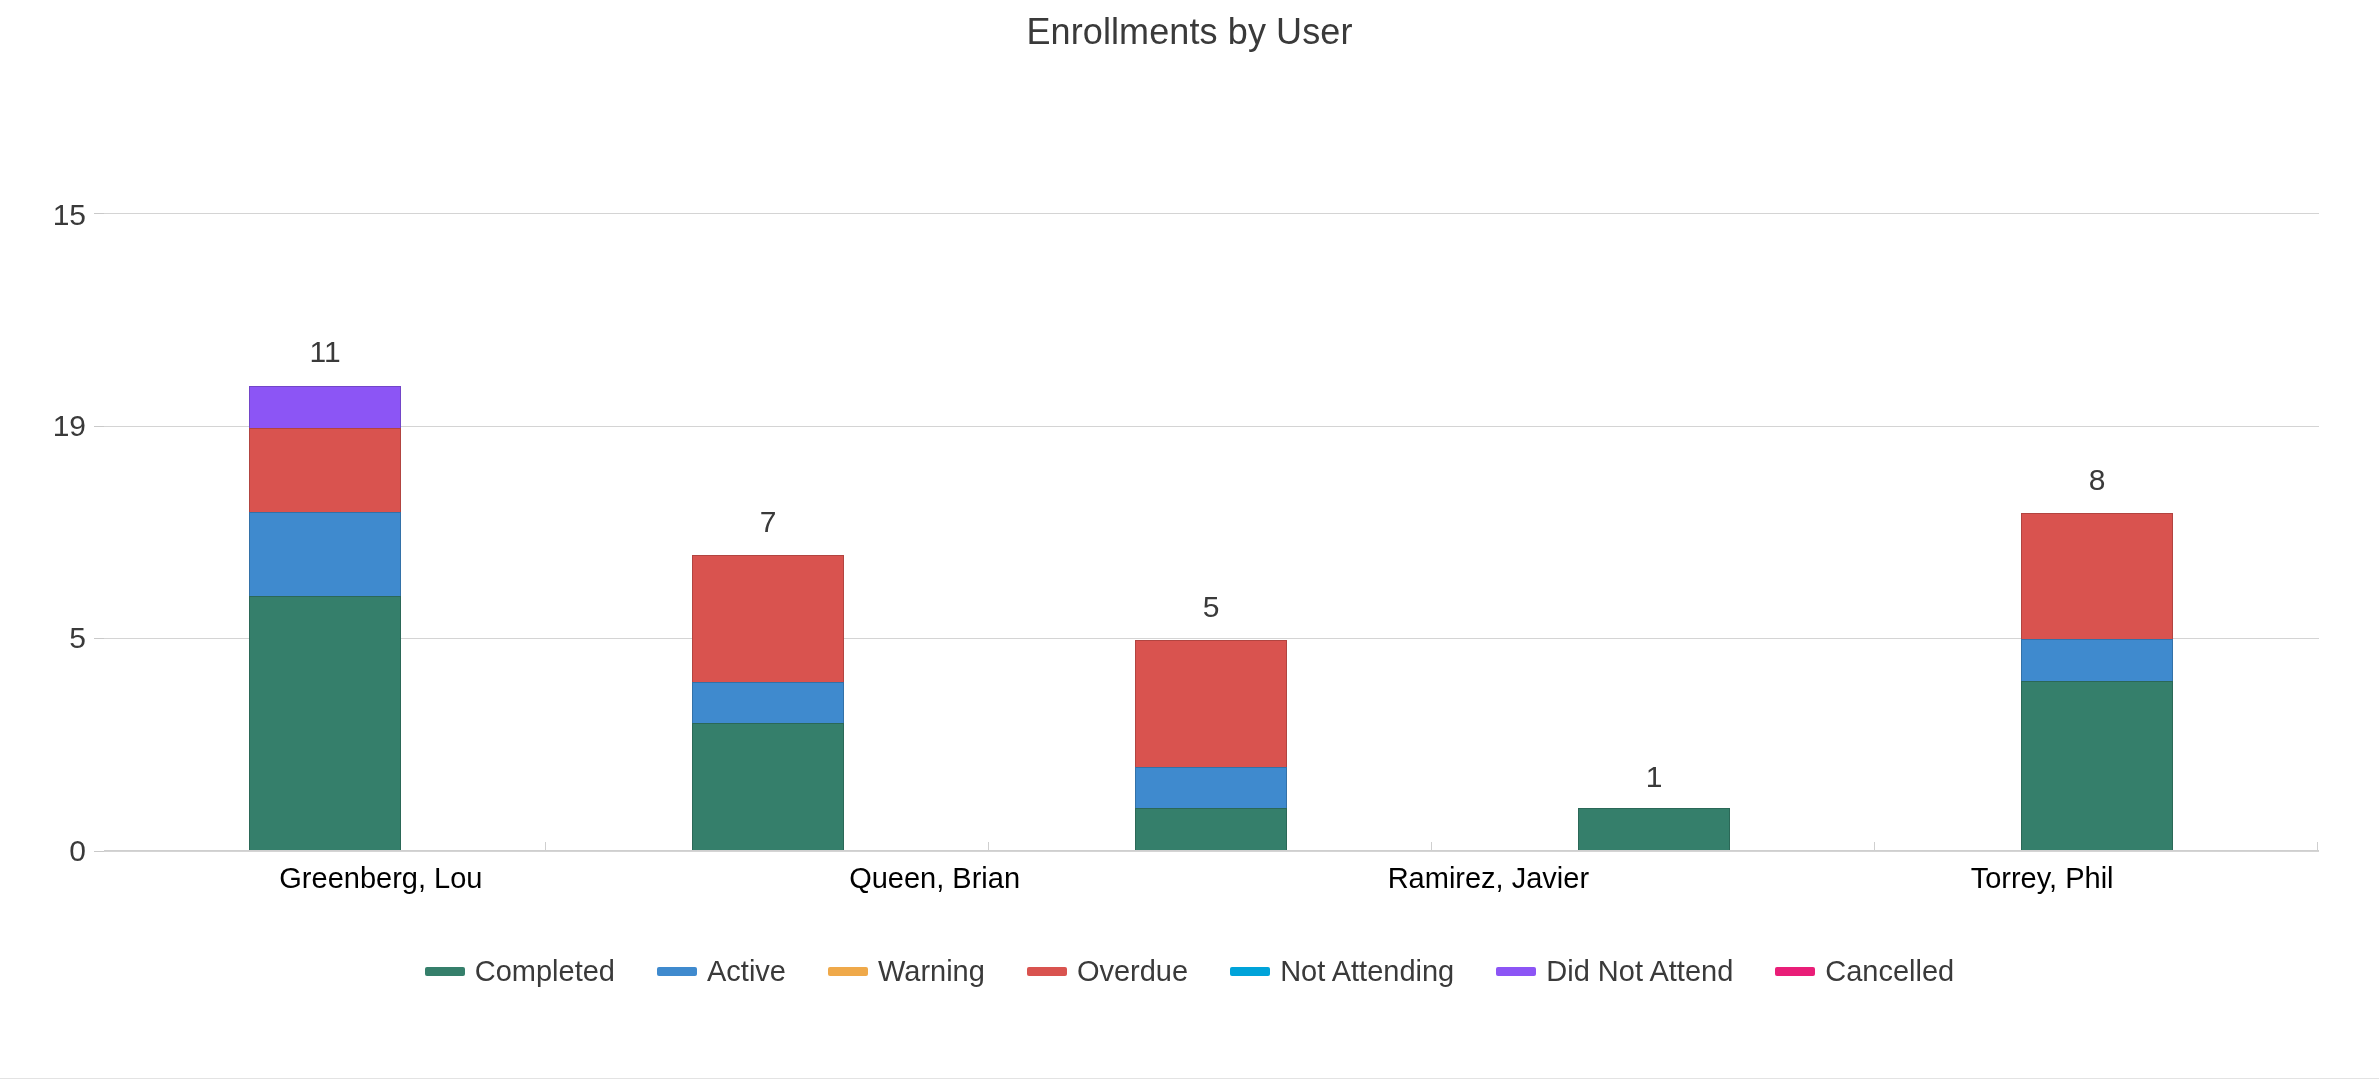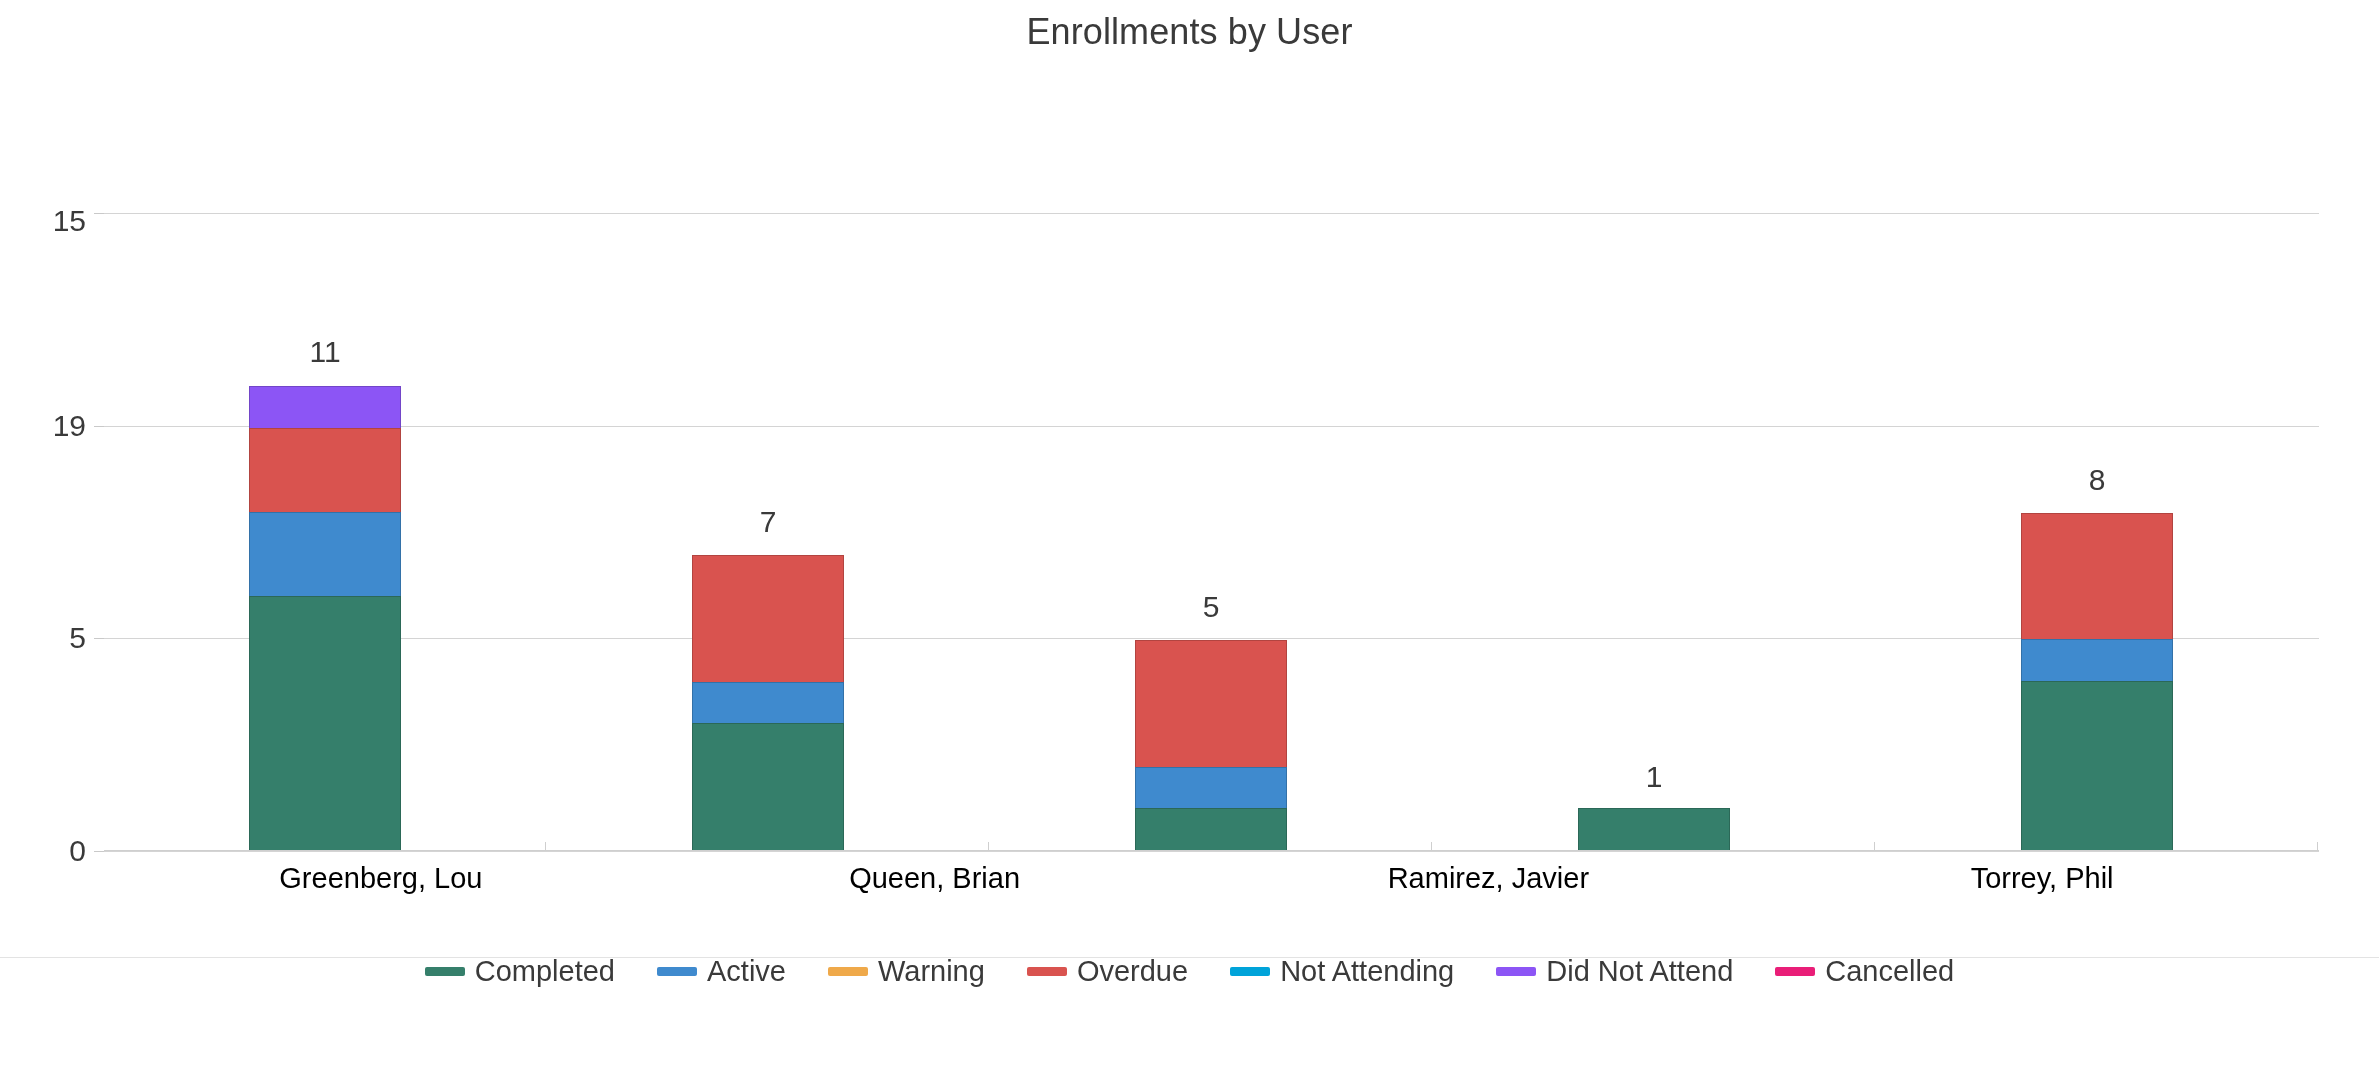--- a/index.html
+++ b/index.html
@@ -5,21 +5,21 @@
   * { box-sizing: border-box; }
   html, body {
     margin: 0; padding: 0;
     width: 2379px; height: 1079px;
     background: #ffffff;
     font-family: "Liberation Sans", "DejaVu Sans", sans-serif;
     overflow: hidden;
   }
   #chart-card {
     position: relative;
-    width: 2379px; height: 958px;
+    width: 2379px; height: 1079px;
     background: #ffffff;
     border-bottom: 1px solid #e3e3e3;
   }
   
   #chart-title {
     position: absolute;
     top: 8px; left: 0; right: 0;
     text-align: center;
     font-size: 36px;
     color: #3a3a3a;
@@ -172,21 +172,21 @@
         <div class="tick-mark" style="top: 638px;"></div>
         <div class="tick-label" style="top: 638px;">0</div>
         <div class="gridline" style="top: 425.333px;"></div>
         <div class="tick-mark" style="top: 425.333px;"></div>
         <div class="tick-label" style="top: 425.333px;">5</div>
         <div class="gridline" style="top: 212.667px;"></div>
         <div class="tick-mark" style="top: 212.667px;"></div>
         <div class="tick-label" style="top: 212.667px;">19</div>
         <div class="gridline" style="top: 0px;"></div>
         <div class="tick-mark" style="top: 0px;"></div>
-        <div class="tick-label" style="top: 8px;">15</div>
+        <div class="tick-label" style="top: 2px;">15</div>
       </div>
     <div id="bars">
         <div class="bar-slot">
           <div class="slot-sep"></div>
           <div class="bar-stack">
             <div class="bar-seg" title="Completed: 6" style="height: 255.2px; background: rgb(53, 127, 107);"></div>
             <div class="bar-seg" title="Active: 2" style="height: 85.0667px; background: rgb(63, 138, 206);"></div>
             <div class="bar-seg" title="Overdue: 2" style="height: 85.0667px; background: rgb(217, 83, 79);"></div>
             <div class="bar-seg" title="Did Not Attend: 1" style="height: 42.5333px; background: rgb(140, 85, 245);"></div>
           </div>

